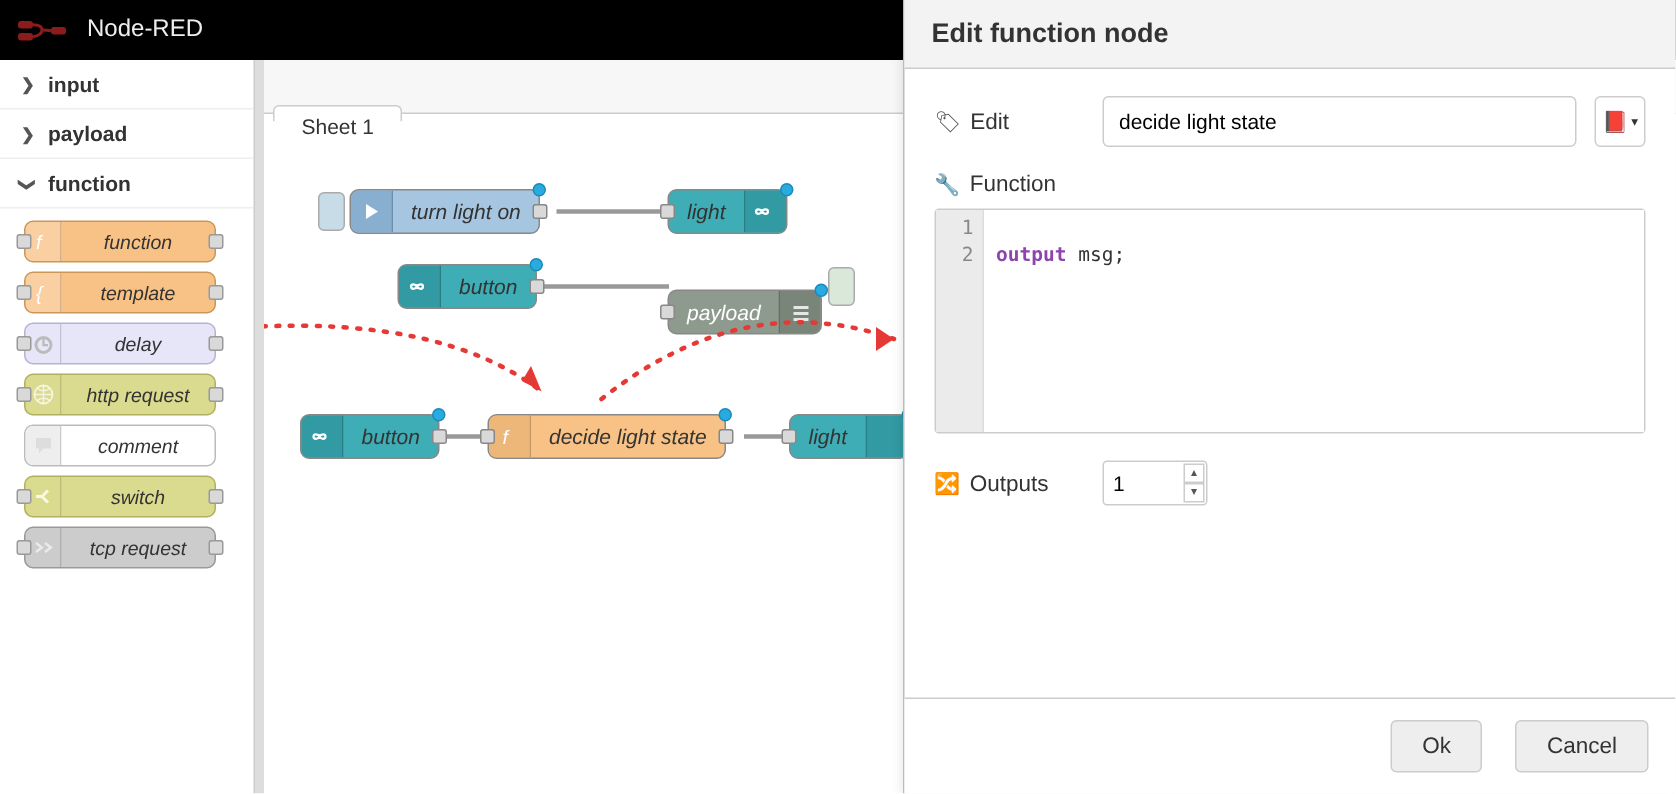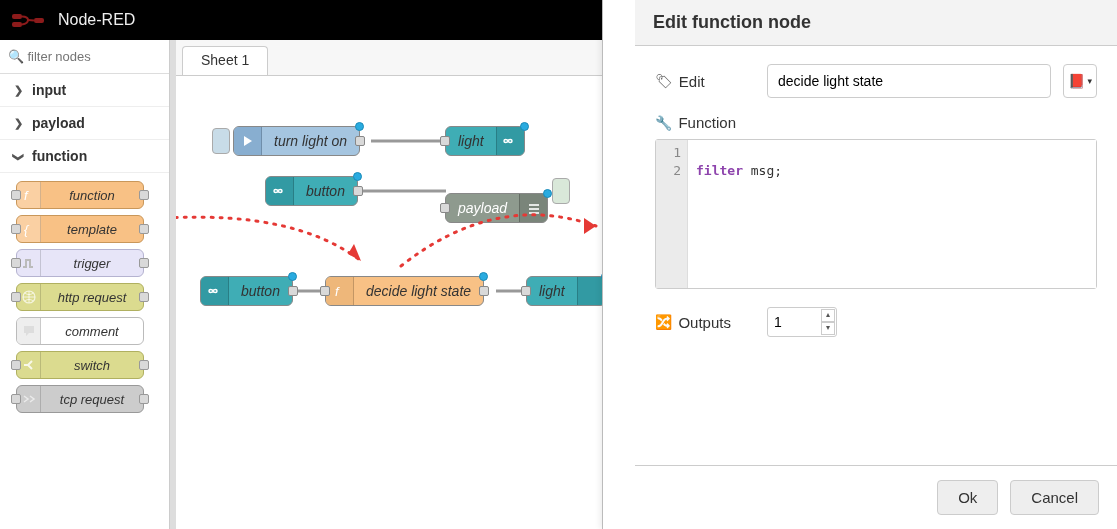--- a/index.html
+++ b/index.html
@@ -35,63 +35,63 @@
 .c-white { background: #fff; border-color: #bbb; }
 .c-olive { background: #dbdb8f; border-color: #b0b060; }
 .c-grey { background: #ccc; border-color: #999; }
 .c-teal { background: #3fadb5; border-color: #2a8994; }
 .c-blue { background: #a5c5e0; border-color: #7a9cbd; }
 .c-dgrey { background: #8e9a8e; border-color: #6e786e; }
 
 
 .workspace-wrap { flex: 1; position: relative; border-left: 6px solid #ddd; background: #fff; }
 .ws-tabs { height: 36px; border-bottom: 1px solid #ccc; background: #f7f7f7; display: flex; padding-left: 6px; padding-top: 6px; }
-.ws-tab { background: #fff; border: 1px solid #ccc; border-bottom: none; padding: 5px 18px; font-size: 14px; border-radius: 4px 4px 0 0; cursor: pointer; }
+.ws-tab { background: #fff; border: 1px solid #ccc; border-bottom: none; padding: 5px 18px; font-size: 14px; border-radius: 4px 4px 0 0; cursor: pointer; margin-top: 24px; }
 .canvas { position: relative; width: 100%; height: 453px; overflow: hidden; }
 
 .flow-node { position: absolute; height: 30px; border: 1px solid #888; border-radius: 6px; display: flex; align-items: center; font-size: 14px; }
 .flow-node .ficon { width: 28px; height: 100%; display: flex; align-items: center; justify-content: center; border-radius: 5px 0 0 5px; border-right: 1px solid rgba(0,0,0,0.18); }
 .flow-node .ficon.right { border-radius: 0 5px 5px 0; border-right: none; border-left: 1px solid rgba(0,0,0,0.18); }
 .flow-node .flabel { padding: 0 12px; font-style: italic; color: #333; }
 .flow-node .fport { position: absolute; width: 10px; height: 10px; background: #d9d9d9; border: 1px solid #888; border-radius: 2px; top: 50%; transform: translateY(-50%); }
 .flow-node .fport.left { left: -6px; }
 .flow-node .fport.right { right: -6px; }
 .flow-node .status-dot { position: absolute; width: 9px; height: 9px; border-radius: 50%; background: #29abe0; top: -5px; right: -5px; border: 1px solid #1a8ab8; }
 
 .btn-node { position: absolute; width: 18px; height: 26px; border: 1px solid #aaa; border-radius: 4px; background: #c8dce8; }
 
 .wire { position: absolute; stroke: #999; stroke-width: 3; fill: none; }
 
 .arrow-svg { position: absolute; top: 0; left: 0; pointer-events: none; }
 .dotted-arrow { stroke: #e53935; stroke-width: 3; stroke-dasharray: 2 7; stroke-linecap: round; fill: none; }
 .arrow-head { fill: #e53935; }
 
 
-.tray { position: absolute; top: 0; right: 0; width: 515px; height: 529px; background: #fff; border-left: 1px solid #bbb; box-shadow: -2px 0 6px rgba(0,0,0,0.08); display: flex; flex-direction: column; padding-left: 32px; }
+.tray { position: absolute; top: 0; right: 0; width: 515px; height: 529px; background: #fff; border-left: 1px solid #bbb; box-shadow: -2px 0 6px rgba(0,0,0,0.08); display: flex; flex-direction: column; }
 .tray-header { background: #f3f3f3; border-bottom: 1px solid #ccc; padding: 12px 18px; font-size: 18px; font-weight: bold; color: #333; }
 .tray-body { padding: 18px 20px; flex: 1; overflow: auto; }
 .form-row { display: flex; align-items: center; margin-bottom: 16px; gap: 12px; }
 .form-label { width: 100px; font-size: 15px; color: #333; display: flex; align-items: center; gap: 6px; }
 .form-label .ficon-l { color: #555; font-size: 14px; }
 .form-input { flex: 1; height: 34px; border: 1px solid #ccc; border-radius: 4px; padding: 0 10px; font-size: 14px; }
 .book-btn { width: 34px; height: 34px; border: 1px solid #ccc; border-radius: 4px; background: #fff; display: flex; align-items: center; justify-content: center; font-size: 14px; cursor: pointer; }
 
 .editor { border: 1px solid #ccc; border-radius: 3px; height: 150px; background: #f6f6f6; display: flex; font-family: "Menlo", "Consolas", monospace; font-size: 13px; }
 .editor .gutter { width: 32px; background: #ebebeb; text-align: right; padding: 4px 6px 0 0; color: #888; line-height: 18px; border-right: 1px solid #ddd; }
 .editor .code { flex: 1; background: #fff; padding: 4px 8px 0; line-height: 18px; white-space: pre; }
 .editor .code .kw { color: #8e44ad; font-weight: bold; }
 
 .outputs-row .num-input { width: 70px; height: 30px; border: 1px solid #ccc; border-radius: 3px; padding: 0 6px; font-size: 14px; }
 .num-wrap { position: relative; display: inline-block; }
 .num-spin { position: absolute; right: 2px; top: 2px; height: 26px; width: 14px; display: flex; flex-direction: column; }
 .num-spin span { flex: 1; font-size: 8px; text-align: center; color: #555; border: 1px solid #ccc; cursor: pointer; }
 
 .info-tip { background: #fffff0; border: 1px solid #e6e68a; border-radius: 3px; padding: 10px 12px; font-size: 13px; color: #555; margin-top: 8px; }
 
-.tray-footer { border-top: 1px solid #ccc; padding: 14px 18px; display: flex; justify-content: flex-end; gap: 12px; background: #fff; }
+.tray-footer { border-top: 1px solid #ccc; padding: 14px 18px; display: flex; justify-content: flex-end; gap: 22px; background: #fff; }
 .tray-btn { background: #eee; border: 1px solid #ccc; border-radius: 4px; padding: 8px 20px; font-size: 15px; cursor: pointer; color: #333; }
 
 .icon-svg { width: 16px; height: 16px; fill: rgba(255,255,255,0.95); }
 .icon-svg.dark { fill: rgba(0,0,0,0.35); }
 </style>
 </head>
 <body>
 
 <div class="header">
   <div class="logo">
@@ -104,23 +104,20 @@
         <path d="M16 9 Q19 9 22 9.5" stroke="#8c1b1b" stroke-width="2" fill="none"></path>
       </svg>
     </span>
     <span class="logo-text">Node-RED</span>
   </div>
 </div>
 
 <div class="main">
 
   <div class="palette">
-    <div class="palette-filter">
-      <input type="text" style="font-family: FontAwesome, sans-serif;" placeholder="🔍 filter nodes">
-    </div>
     <div class="palette-cat">
       <span class="chev">❯</span>
       <span>input</span>
     </div>
     <div class="palette-cat">
       <span class="chev">❯</span>
       <span>payload</span>
     </div>
     <div class="palette-cat">
       <span class="chev" style="transform: rotate(90deg); display:inline-block;">❯</span>
@@ -143,31 +140,32 @@
         <div class="port left"></div>
         <div class="icon-box">
             <svg class="icon-svg" viewBox="0 0 16 16">
               <text x="3" y="13" font-size="13" fill="#fff">{</text>
             </svg>
           </div>
         <span class="nlabel">template</span>
         <div class="port right"></div>
       </div>
 
-
       <div class="palette-node c-lav">
         <div class="port left"></div>
         <div class="icon-box">
             <svg class="icon-svg dark" viewBox="0 0 16 16">
-              <path d="M2 12h3V5h4v7h3" stroke="#bbb" stroke-width="2" fill="none"></path>
-            </svg>
-          </div>
-        <span class="nlabel">trigger</span>
-        <div class="port right"></div>
-      </div>
+              <circle cx="8" cy="9" r="5" fill="none" stroke="#bbb" stroke-width="2"></circle>
+              <path d="M8 5v4h3" stroke="#bbb" stroke-width="1.5" fill="none"></path>
+            </svg>
+          </div>
+        <span class="nlabel">delay</span>
+        <div class="port right"></div>
+      </div>
+
 
       <div class="palette-node c-olive">
         <div class="port left"></div>
         <div class="icon-box">
             <svg class="icon-svg" viewBox="0 0 16 16">
               <circle cx="8" cy="8" r="6" fill="none" stroke="#fff" stroke-width="1.2" opacity="0.7"></circle>
               <path d="M2 8h12M8 2v12M4 4c2 2 6 2 8 0M4 12c2-2 6-2 8 0" stroke="#fff" stroke-width="1" fill="none" opacity="0.7"></path>
             </svg>
           </div>
         <span class="nlabel">http request</span>
@@ -327,21 +325,21 @@
         <span class="ficon-l">🔧</span>
         <span>Function</span>
       </div>
     </div>
 
     <div class="editor">
       <div class="gutter">
         <div>1</div>
         <div>2</div>
       </div>
-      <div class="code"><div>&nbsp;</div><div><span class="kw">filter</span><span> msg;</span></div></div>
+      <div class="code"><div>&nbsp;</div><div><span class="kw">output</span><span> msg;</span></div></div>
     </div>
 
     <div class="form-row outputs-row" style="margin-top:18px;">
       <div class="form-label">
         <span class="ficon-l">🔀</span>
         <span>Outputs</span>
       </div>
       <div class="num-wrap">
         <input class="num-input" type="text" value="1" style="">
         <div class="num-spin">

